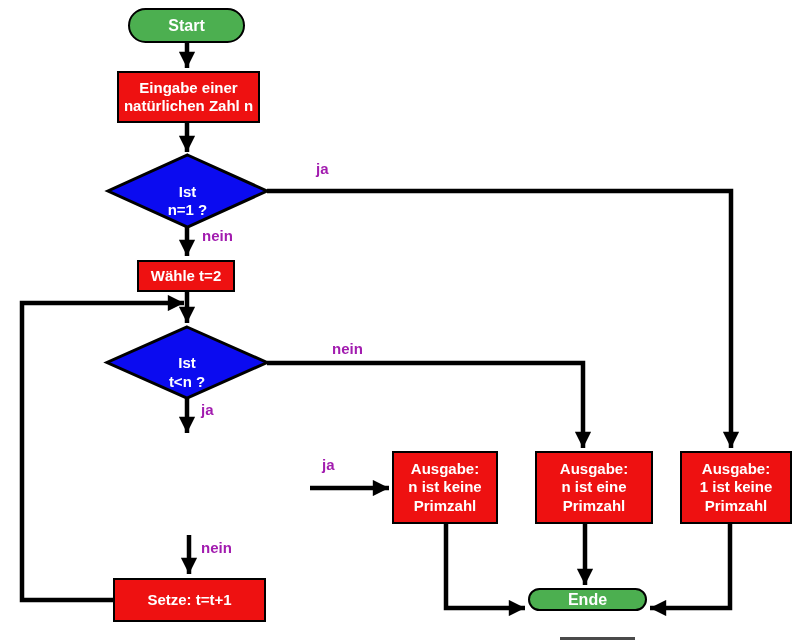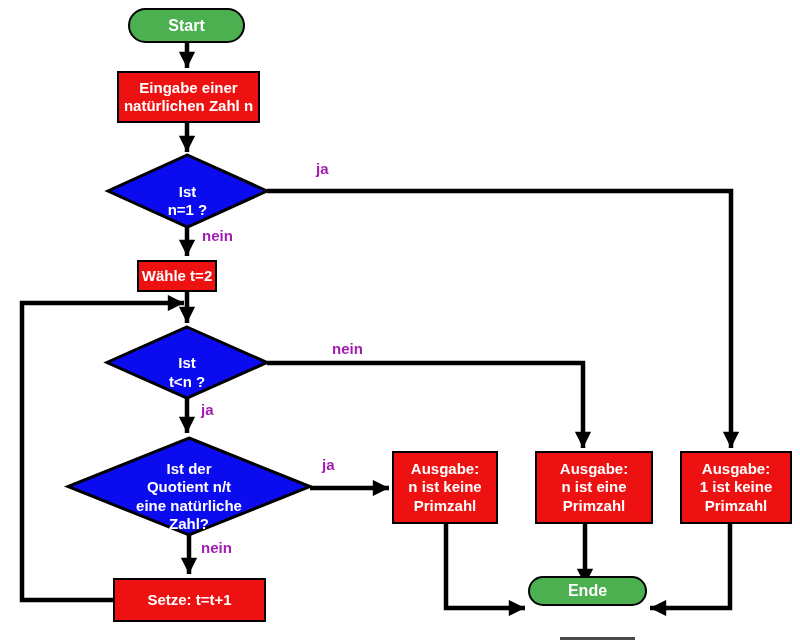--- a/index.html
+++ b/index.html
@@ -115,41 +115,32 @@
   </div>
 
   <div class="node diamond" style="left:108px; top:155px; width:159px; height:72px;">
     <svg class="dshape" viewBox="0 0 100 100" preserveAspectRatio="none">
       <polygon points="50,0 100,50 50,100 0,50" vector-effect="non-scaling-stroke"></polygon>
     </svg>
     <div class="dlabel">Ist
 n=1 ?</div>
   </div>
 
-  <div class="node process" style="left:137px; top:260px; width:80px; height:32px;justify-content:center;">
+  <div class="node process" style="left:137px; top:260px; width:98px; height:32px;justify-content:center;">
     <span>Wähle t=2</span>
   </div>
 
   <div class="node diamond" style="left:107px; top:327px; width:160px; height:71px;">
     <svg class="dshape" viewBox="0 0 100 100" preserveAspectRatio="none">
       <polygon points="50,0 100,50 50,100 0,50" vector-effect="non-scaling-stroke"></polygon>
     </svg>
     <div class="dlabel">Ist
 t&lt;n ?</div>
   </div>
 
-  <div class="node diamond" style="left:68px; top:438px; width:242px; height:97px;">
-    <svg class="dshape" viewBox="0 0 100 100" preserveAspectRatio="none">
-      <polygon points="50,0 100,50 50,100 0,50" vector-effect="non-scaling-stroke"></polygon>
-    </svg>
-    <div class="dlabel">Ist der
-Quotient n/t
-eine natürliche
-Zahl?</div>
-  </div>
 
   <div class="node process" style="left:113px; top:578px; width:153px; height:44px;">
     <span>Setze: t=t+1</span>
   </div>
 
   <div class="node process" style="left:392px; top:451px; width:106px; height:73px;">
     <span>Ausgabe:
 n ist keine
 Primzahl</span>
   </div>
@@ -159,21 +150,21 @@
 n ist eine
 Primzahl</span>
   </div>
 
   <div class="node process" style="left:680px; top:451px; width:112px; height:73px;">
     <span>Ausgabe:
 1 ist keine
 Primzahl</span>
   </div>
 
-  <div class="node terminal" style="left:528px; top:576px; width:119px; height:30px;text-align:center;">
+  <div class="node terminal" style="left:528px; top:588px; width:119px; height:23px;text-align:center;">
     <span>Ende</span>
   </div>
 
   <div class="elabel" style="left:316px; top:160px;">ja</div>
   <div class="elabel" style="left:202px; top:227px;">nein</div>
   <div class="elabel" style="left:332px; top:340px;">nein</div>
   <div class="elabel" style="left:201px; top:401px;">ja</div>
   <div class="elabel" style="left:322px; top:456px;">ja</div>
   <div class="elabel" style="left:201px; top:539px;">nein</div>
 

